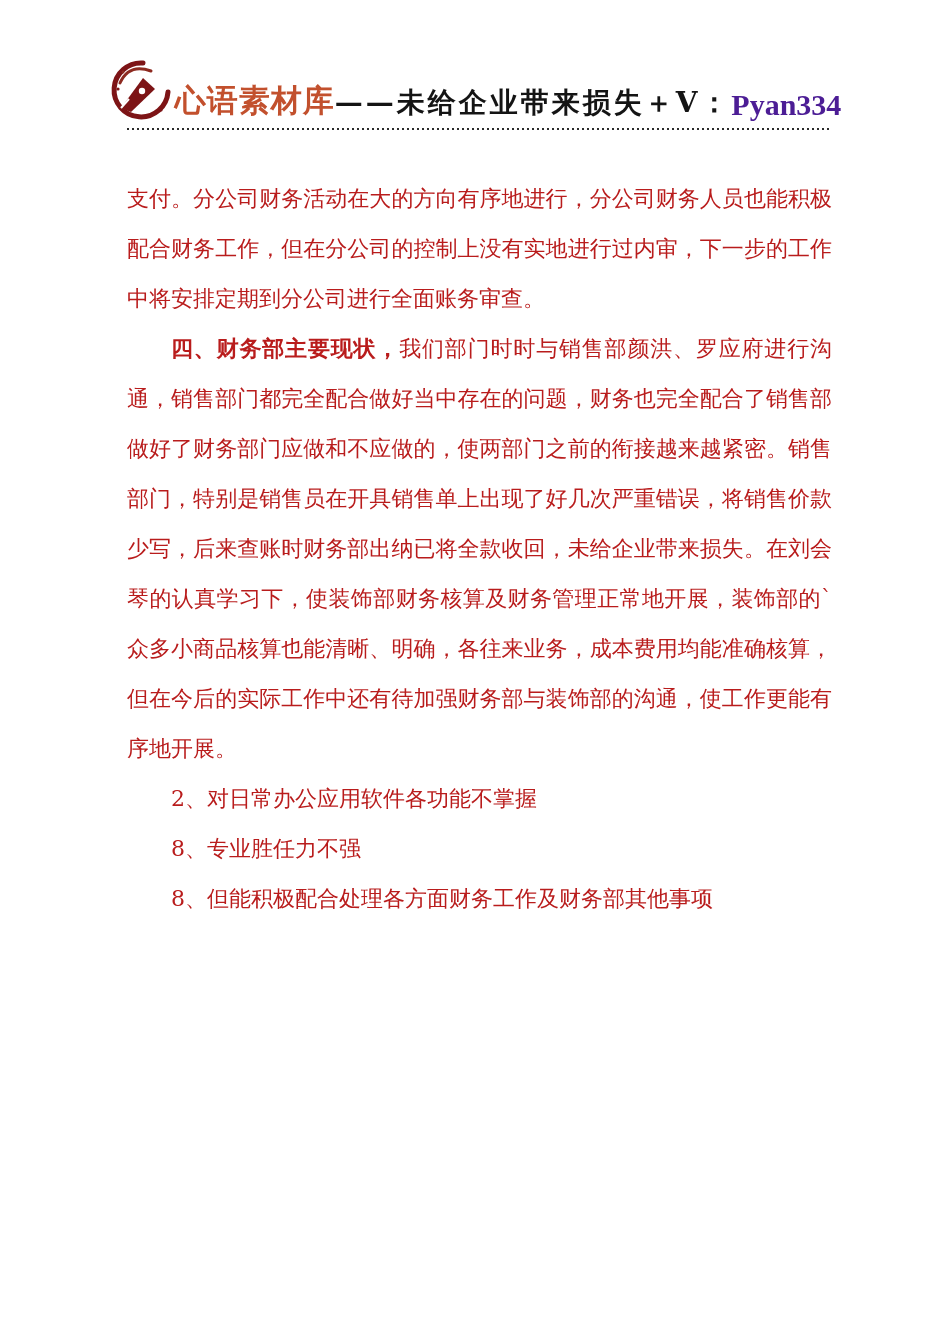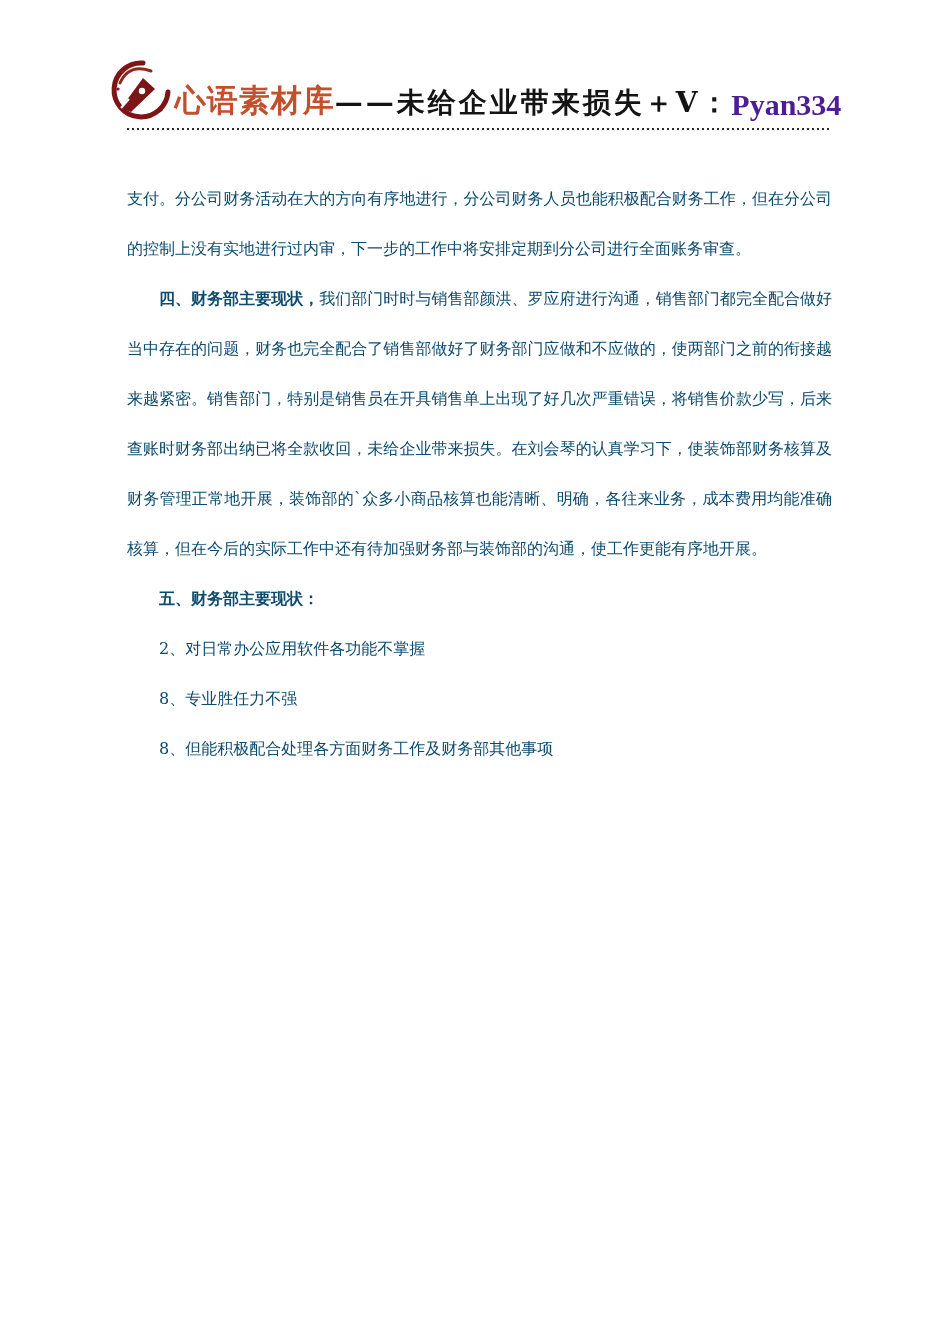--- a/index.html
+++ b/index.html
@@ -47,24 +47,24 @@
     font-family: "Liberation Serif", "DejaVu Serif", serif;
     white-space: nowrap;
   }
   .divider {
     margin: 6px 118px 0 127px;
     height: 2px;
     background: repeating-linear-gradient(90deg, #2b2b2b 0 2px, transparent 2px 5px);
   }
   .content {
     margin: 44px 118px 0 127px;
-    font-size: 16px;
+    font-size: 22px;
     line-height: 50px;
     text-align: justify;
-    color: #0c4a6e;
+    color: #b91c1c;
   }
   .content p { margin: 0; }
   .indent { text-indent: 2em; }
   .lead {
     font-weight: bold;
     font-family: "DejaVu Sans", "Liberation Sans", sans-serif;
   }
 </style>
 </head>
 <body>
@@ -87,21 +87,20 @@
     <span class="handle">Pyan334</span>
   </div>
 
   <div class="divider"></div>
 
   <div class="content">
     <p><span>支付。分公司财务活动在大的方向有序地进行，分公司财务人员也能积极配合财务工作，但在分公司的控制上没有实地进行过内审，下一步的工作中将安排定期到分公司进行全面账务审查。</span></p>
 
     <p class="indent"><span class="lead">四、财务部主要现状，</span><span>我们部门时时与销售部颜洪、罗应府进行沟通，销售部门都完全配合做好当中存在的问题，财务也完全配合了销售部做好了财务部门应做和不应做的，使两部门之前的衔接越来越紧密。销售部门，特别是销售员在开具销售单上出现了好几次严重错误，将销售价款少写，后来查账时财务部出纳已将全款收回，未给企业带来损失。在刘会琴的认真学习下，使装饰部财务核算及财务管理正常地开展，装饰部的`众多小商品核算也能清晰、明确，各往来业务，成本费用均能准确核算，但在今后的实际工作中还有待加强财务部与装饰部的沟通，使工作更能有序地开展。</span></p>
 
-    <p class="indent"><span class="lead">五、财务部主要现状：</span></p>
 
 
     <p class="indent"><span>2、对日常办公应用软件各功能不掌握</span></p>
 
     <p class="indent"><span>8、专业胜任力不强</span></p>
 
     <p class="indent"><span>8、但能积极配合处理各方面财务工作及财务部其他事项</span></p>
 
   </div>
 

